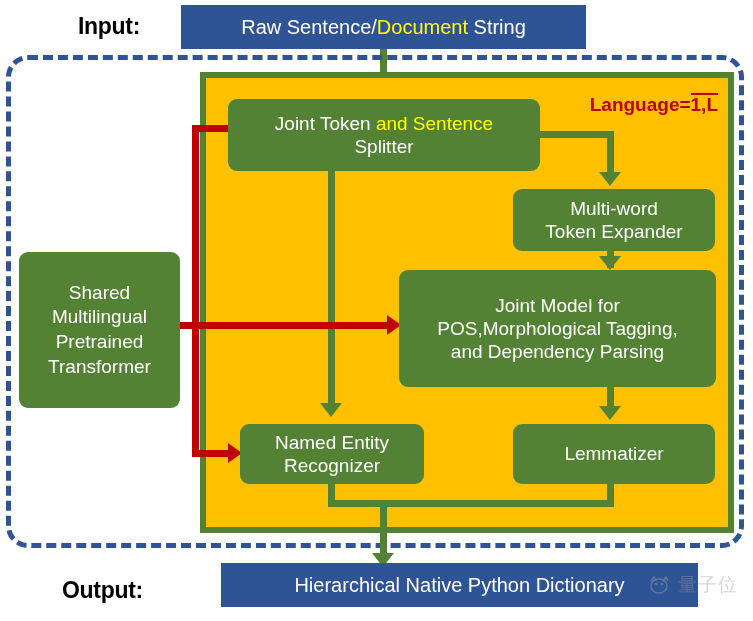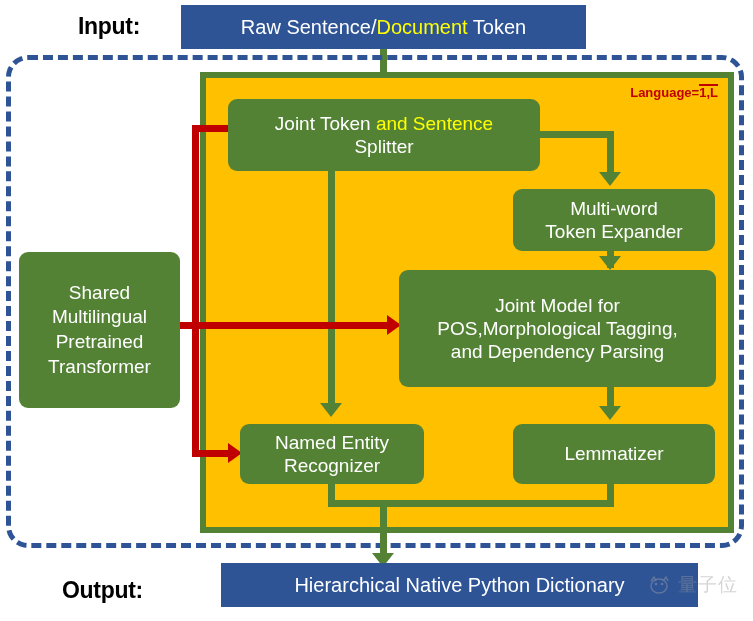--- a/index.html
+++ b/index.html
@@ -65,22 +65,22 @@
     top: 72px;
     width: 534px;
     height: 461px;
     background: #ffc000;
     border: 6px solid #548235;
     box-sizing: border-box;
   }
   #language-label {
     position: absolute;
     right: 10px;
-    top: 6px;
-    font-size: 13px;
+    top: 15px;
+    font-size: 19px;
     font-weight: bold;
     color: #c00000;
     white-space: nowrap;
     margin-left: 36px;
   }
   #language-label .overline {
     border-top: 2.5px solid #c00000;
     padding-top: 0px;
     display: inline-block;
     line-height: 1.05;
@@ -153,21 +153,21 @@
   }
 </style>
 </head>
 <body>
 
 <div id="canvas">
 
   <div class="io-label" id="input-label">Input:</div>
 
   <div class="io-box" id="input-box">
-    <span><span>Raw Sentence/</span><span class="hl-yellow">Document</span><span> Token</span></span>
+    <span><span>Raw Sentence/</span><span class="hl-yellow">Document</span><span> String</span></span>
   </div>
 
   <div class="g-line" style="left:380px; top:49px; width:7px; height:44px;"></div>
   <div class="g-head-down" style="left:372px; top:86px;"></div>
 
   <div id="dashed-container"></div>
 
   <div id="language-panel">
     <div id="language-label"><span>Language=</span><span class="overline">1,L</span></div>
   </div>

